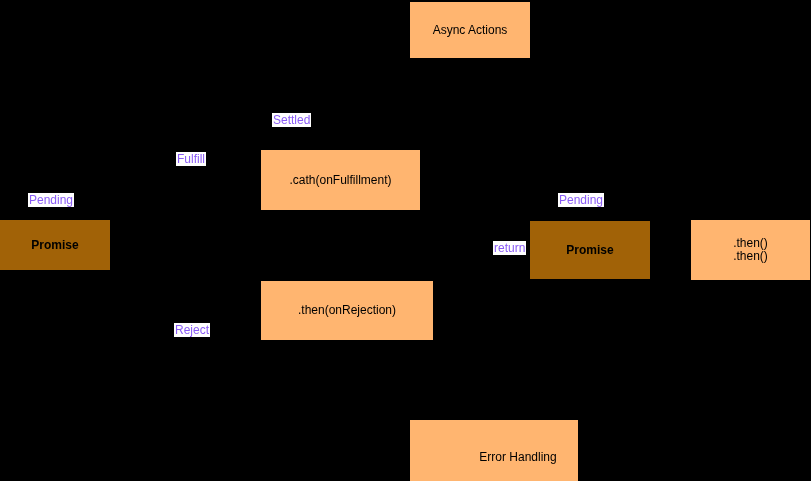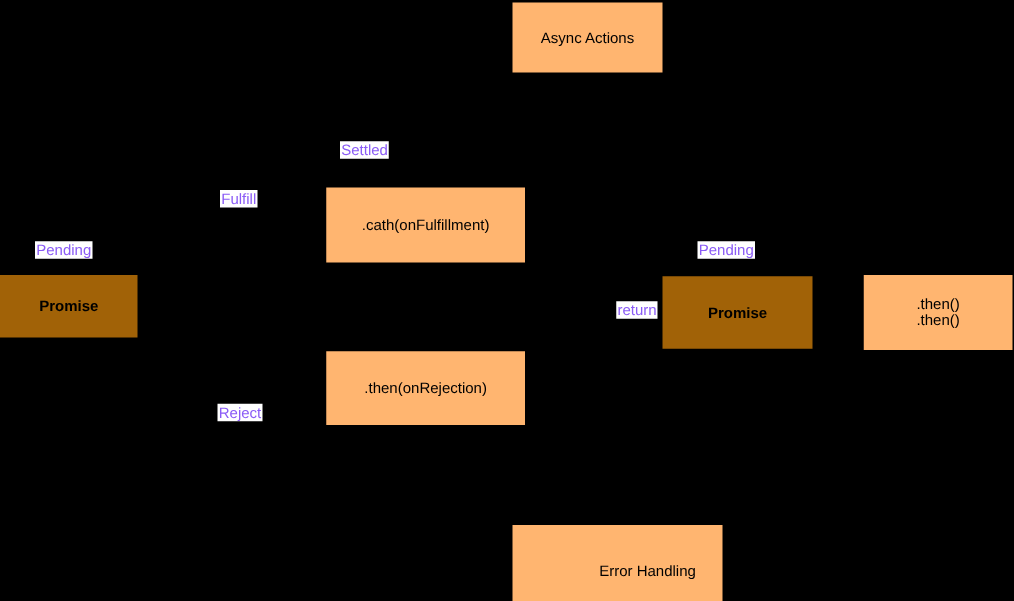--- a/index.html
+++ b/index.html
@@ -23,21 +23,21 @@
     font-size: 12px;
     color: #000000;
     line-height: 15px;
   }
   .node.orange { background: #FFB570; }
   .node.blue   { background: #a16207; font-weight: bold; }
 
   
   .n-async      { left: 410px; top: 2px;   width: 120px; height: 56px; }
   .n-fulfilled  { left: 261px; top: 150px; width: 159px; height: 60px; }
-  .n-rejected   { left: 261px; top: 281px; width: 159px; height: 59px; line-height: 19px; }
+  .n-rejected   { left: 261px; top: 281px; width: 172px; height: 59px; line-height: 19px; }
   .n-promise-l  { left: 0px;   top: 220px; width: 110px; height: 50px; }
   .n-promise-r  { left: 530px; top: 221px; width: 120px; height: 58px; }
   .n-thencatch  { left: 691px; top: 220px; width: 119px; height: 60px; line-height: 13px; }
   .n-error      { left: 410px; top: 420px; width: 120px; height: 75px; padding-left: 48px; }
 
   .edge-label {
     position: absolute;
     background: #FFFFFF;
     color: #8b5cf6;
     font-size: 12px;

